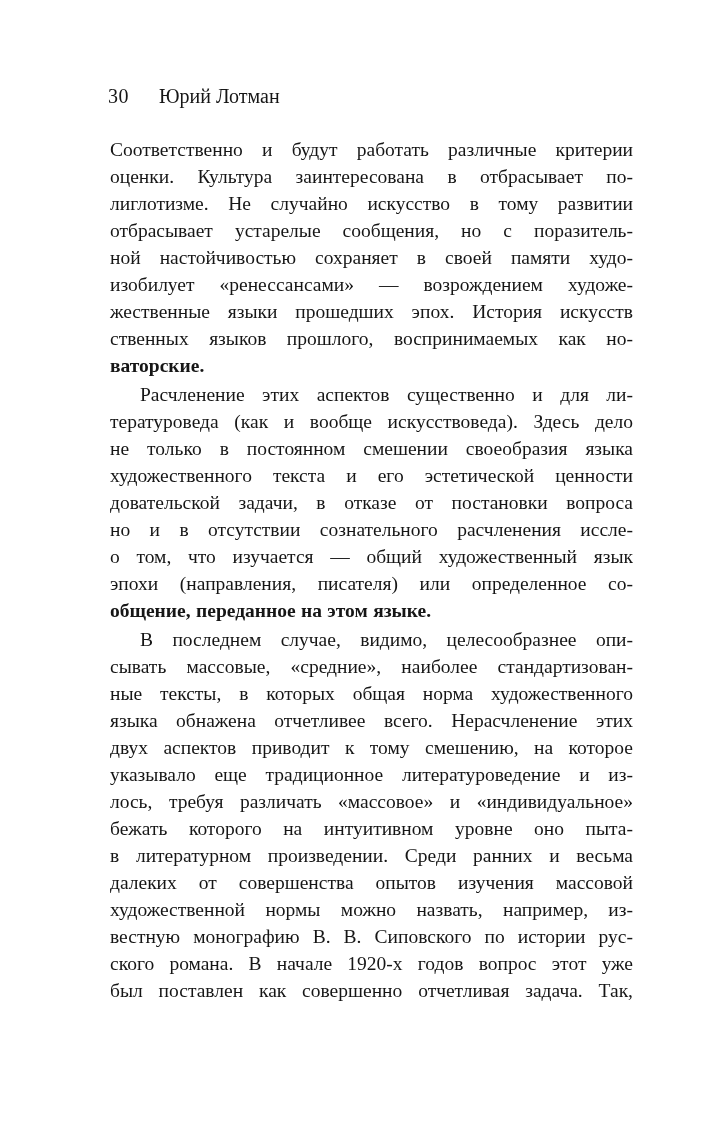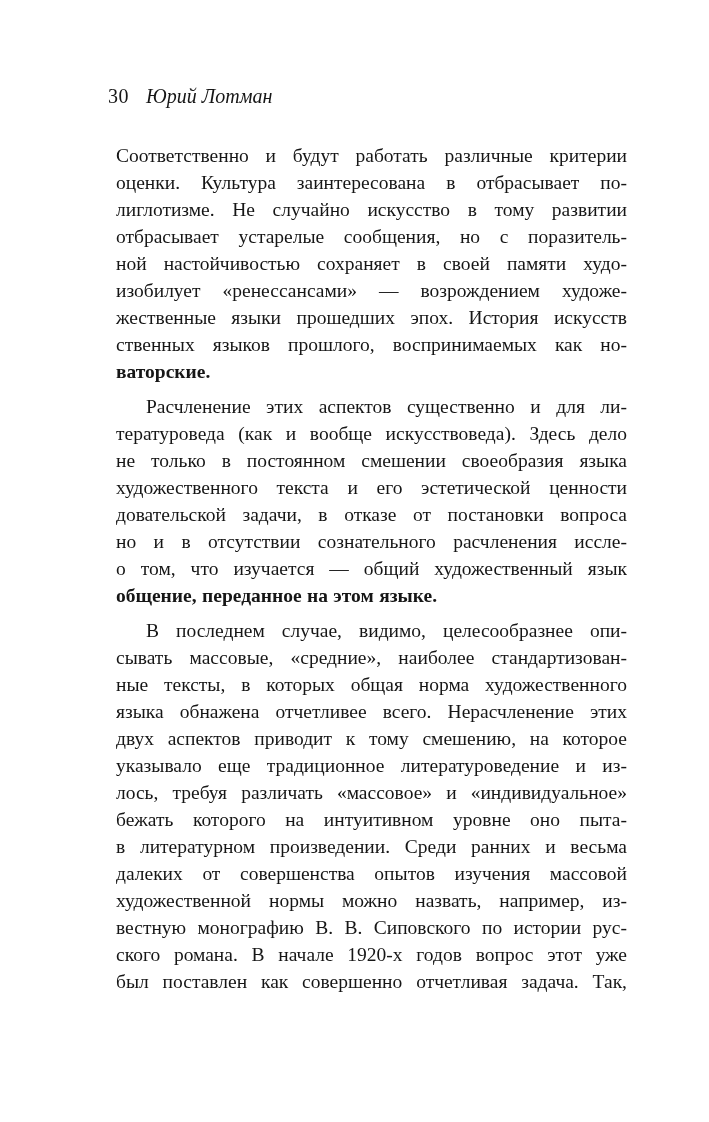--- a/index.html
+++ b/index.html
@@ -24,33 +24,32 @@
     font-size: 20px;
     line-height: 24px;
     white-space: nowrap;
   }
   .page-number {
     display: inline-block;
     letter-spacing: 0.5px;
   }
   .running-title {
     display: inline-block;
-    margin-left: 12px;
-    font-style: italic;
+    margin-left: 25px;
   }
   .text-body {
     position: absolute;
     left: 108px;
     top: 134px;
     width: 527px;
     font-size: 19.5px;
     line-height: 27px;
     word-spacing: 0.5px;
   }
-  .paragraph { margin: 8px; }
+  .paragraph { margin: 2px; }
   .line {
     text-align: justify;
     text-align-last: justify;
     -moz-text-align-last: justify;
     white-space: normal;
   }
   .line.indent { text-indent: 30px; }
   .line.para-end {
     text-align-last: left;
     font-weight: bold;
@@ -78,20 +77,21 @@
         <div class="line para-end">ваторские.</div>
       </div>
       <div class="paragraph">
         <div class="line indent">Расчленение этих аспектов существенно и для ли-</div>
         <div class="line">тературоведа (как и вообще искусствоведа). Здесь дело</div>
         <div class="line">не только в постоянном смешении своеобразия языка</div>
         <div class="line">художественного текста и его эстетической ценности</div>
         <div class="line">довательской задачи, в отказе от постановки вопроса</div>
         <div class="line">но и в отсутствии сознательного расчленения иссле-</div>
         <div class="line">о том, что изучается — общий художественный язык</div>
+        <div class="line">эпохи (направления, писателя) или определенное со-</div>
         <div class="line para-end">общение, переданное на этом языке.</div>
       </div>
       <div class="paragraph">
         <div class="line indent">В последнем случае, видимо, целесообразнее опи-</div>
         <div class="line">сывать массовые, «средние», наиболее стандартизован-</div>
         <div class="line">ные тексты, в которых общая норма художественного</div>
         <div class="line">языка обнажена отчетливее всего. Нерасчленение этих</div>
         <div class="line">двух аспектов приводит к тому смешению, на которое</div>
         <div class="line">указывало еще традиционное литературоведение и из-</div>
         <div class="line">лось, требуя различать «массовое» и «индивидуальное»</div>

